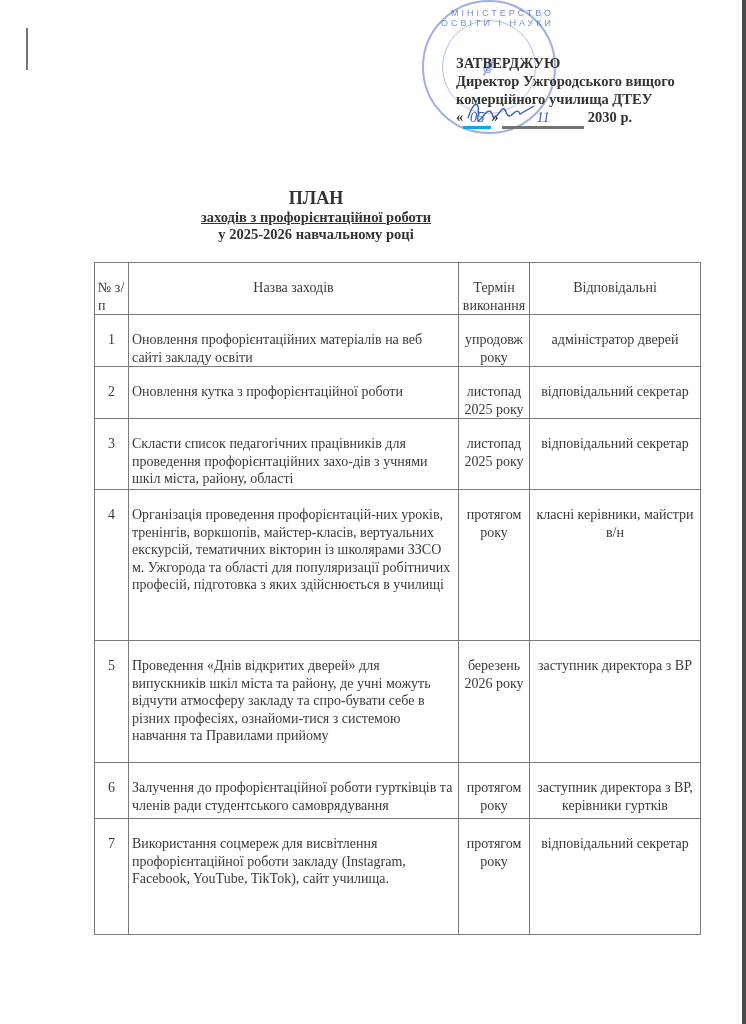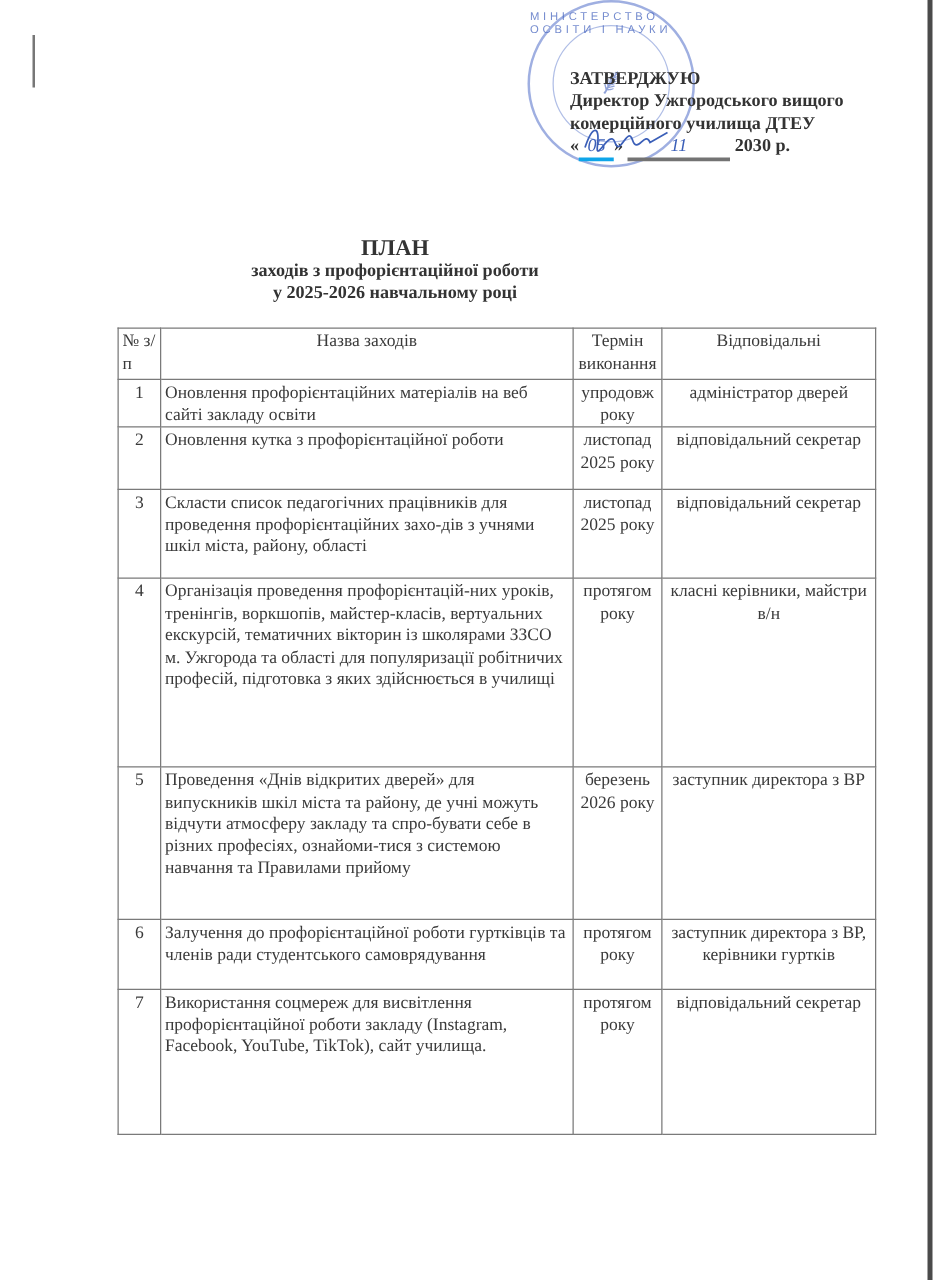--- a/index.html
+++ b/index.html
@@ -15,34 +15,34 @@
       font-weight: bold; font-size: 14.5px; line-height: 18px; color: #333; z-index: 2; }
     .approve div { white-space: nowrap; padding-left: 32px; }
     .approve .sign-line { display: inline-block; width: 120px; border-bottom: 1px solid #333; height: 12px; vertical-align: baseline; }
     .approve .day { display: inline-block; width: 28px; border-bottom: 3px solid #0ea5e9; color: #3b5fb8; font-style: italic; font-weight: normal; text-align: center; }
     .approve .month { display: inline-block; width: 82px; border-bottom: 3px solid #737373; color: #3b5fb8; font-style: italic; font-weight: normal; text-align: center; }
 
     .stamp { position: absolute; left: 422px; top: 0px; width: 134px; height: 134px; border-radius: 50%;
       border: 2px solid rgba(80,110,200,0.55); box-sizing: border-box; z-index: 1; }
     .stamp .inner { position: absolute; left: 18px; top: 18px; right: 18px; bottom: 18px; border-radius: 50%;
       border: 1px solid rgba(80,110,200,0.45); }
-    .stamp .arc { position: absolute; left: 0; top: 6px; width: 100%; text-align: left;
+    .stamp .arc { position: absolute; left: 0; top: 6px; width: 100%; text-align: right;
       font-family: "Liberation Sans", sans-serif; font-size: 9px; color: rgba(70,100,190,0.75); letter-spacing: 3px; }
     .stamp .trident { position: absolute; left: 50px; top: 46px; width: 30px; height: 36px;
       color: rgba(70,100,190,0.6); font-size: 30px; text-align: center; line-height: 36px; }
     .signature { position: absolute; left: 464px; top: 96px; width: 80px; height: 28px; z-index: 3; }
 
     .title { position: absolute; left: 0; width: 632px; text-align: center; font-weight: bold; color: #333; }
     .t1 { top: 188px; font-size: 18px; }
-    .t2 { top: 209px; font-size: 14.5px; }
+    .t2 { top: 209px; font-size: 14.5px; text-decoration: underline; }
     .t3 { top: 226px; font-size: 14.5px; }
 
     table.plan { position: absolute; left: 94px; top: 262px; border-collapse: collapse;
       font-size: 14px; line-height: 17.5px; color: #3a3a3a; }
-    table.plan td, table.plan th { border: 1px solid #7a7a7a; vertical-align: top; padding: 2px 3px 0 3px; font-weight: normal; }
+    table.plan td, table.plan th { border: 1px solid #7a7a7a; vertical-align: top; padding: 16px 3px 0 3px; font-weight: normal; }
     .c-num { width: 27px; text-align: center; }
     .c-name { width: 323px; text-align: left; }
     .c-term { width: 64px; text-align: center; }
     .c-resp { width: 164px; text-align: center; }
     th.c-num { text-align: left; }
   </style>
 </head>
 <body>
 
 <div class="left-mark"></div>

